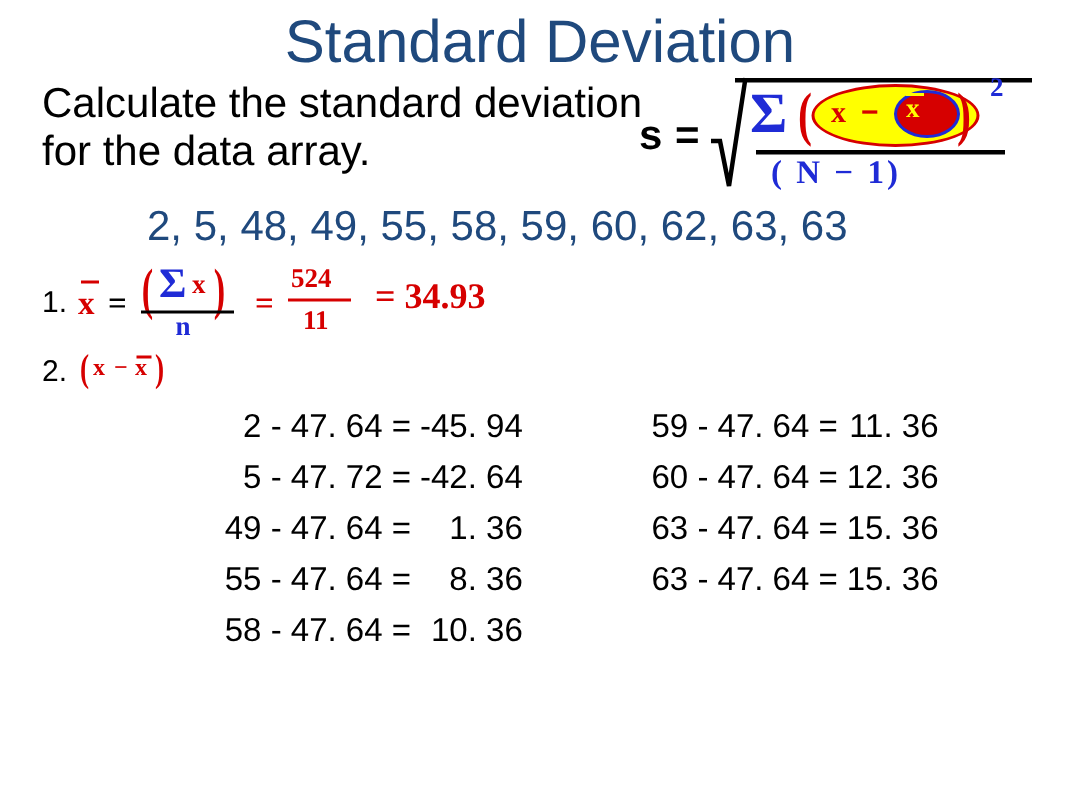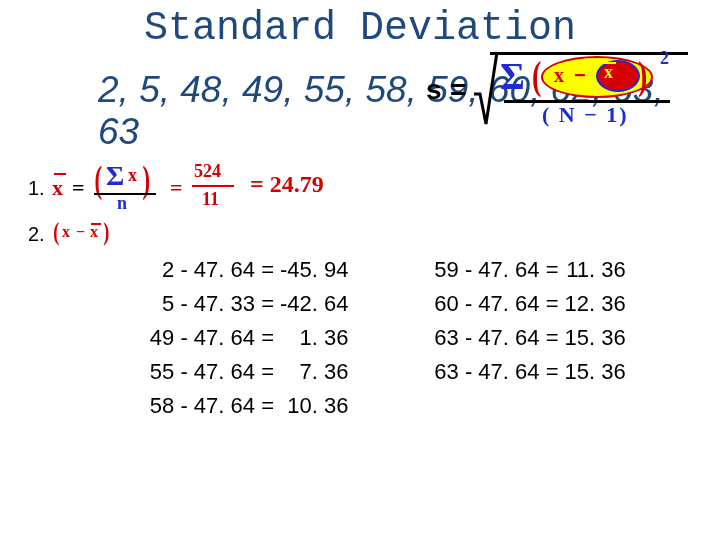--- a/index.html
+++ b/index.html
@@ -12,42 +12,41 @@
     overflow: hidden;
   }
   .slide {
     position: relative;
     width: 720px;
     height: 540px;
     box-sizing: border-box;
     padding: 6px 28px 0 28px;
   }
   .title {
-    font-family: Liberation Mono, monospace;
+    font-family: Liberation Sans, sans-serif;
     font-size: 40px;
     color: #1f497d;
     text-align: center;
     margin: 0 0 2px 0;
     font-weight: 400;
     padding-left: 40px;
     padding-right: 40px;
   }
   .subtitle {
     font-size: 28px;
     color: #000;
     margin: 0;
     line-height: 1.15;
     max-width: 420px;
   }
   .data-array {
-    font-size: 37px;
+    font-size: 28px;
     color: #1f497d;
     margin: 18px 0 6px 70px;
     font-family: Arial, sans-serif;
-    font-style: italic;
   }
   .steps {
     margin-top: 8px;
   }
   .step-row {
     display: flex;
     align-items: center;
     font-size: 20px;
     color: #000;
     margin-bottom: 6px;
@@ -189,21 +188,20 @@
     position: absolute;
     left: 78px; top: 56px;
     width: 166px; height: 3px; background: #000;
   }
   .f-denom {
     position: absolute;
     left: 88px; top: 58px;
     font-size: 22px; color: #1f2bd6; font-weight: bold;
     font-family: 'Comic Sans MS', cursive;
     letter-spacing: 2px;
-    margin-left: 28px;
   }
 
   
   .s1 { font-family: 'Comic Sans MS', cursive; font-weight: bold; }
   .s1-xbar {
     position: absolute; left: 0; top: 14px;
     font-size: 22px; color: #d60000;
   }
   .s1-xbar-bar {
     position: absolute; left: 2px; top: 12px;
@@ -294,20 +292,21 @@
     font-family: 'Times New Roman', serif;
   }
 </style>
 </head>
 <body>
 
 <div class="slide">
 
   <div class="title">Standard Deviation</div>
 
+  <div class="subtitle">Calculate the standard deviation for the data array.</div>
 
   <div class="formula-box">
     <span class="f-s">s</span>
     <span class="f-eq">=</span>
     <div class="radical-tick">
       <svg viewBox="0 0 26 78">
           <path d="M 2 44 L 8 44 L 14 74 L 25 2" stroke="#000" stroke-width="3" fill="none"></path>
         </svg>
     </div>
     <div class="radical-vinc"></div>
@@ -340,21 +339,21 @@
         <span class="s1-paren-o">(</span>
         <span class="s1-sigma">Σ</span>
         <span class="s1-x">x</span>
         <span class="s1-paren-c">)</span>
         <div class="s1-line"></div>
         <span class="s1-n">n</span>
         <span class="s1-eq2">=</span>
         <span class="s1-524">524</span>
         <div class="s1-line2"></div>
         <span class="s1-11">11</span>
-        <span class="s1-eq3">= 24.79</span>
+        <span class="s1-eq3">= 34.93</span>
       </div>
     </div>
 
     <div class="step-row">
       <span class="step-num">2.</span>
       <div class="step2-img s2">
         <span class="s2-po">(</span>
         <span class="s2-x">x</span>
         <span class="s2-min">−</span>
         <div class="s2-bar"></div>
@@ -368,34 +367,34 @@
   <div class="calc-grid">
     <table>
       <tbody>
           <tr>
         <td class="lhs">2 - 47. 64 =</td>
         <td class="res">-45. 94</td>
         <td class="lhs2">59 - 47. 64 =</td>
         <td class="res2">11. 36</td>
       </tr>
       <tr>
-        <td class="lhs">5 - 47. 33 =</td>
+        <td class="lhs">5 - 47. 72 =</td>
         <td class="res">-42. 64</td>
         <td class="lhs2">60 - 47. 64 =</td>
         <td class="res2">12. 36</td>
       </tr>
       <tr>
         <td class="lhs">49 - 47. 64 =</td>
         <td class="res">1. 36</td>
         <td class="lhs2">63 - 47. 64 =</td>
         <td class="res2">15. 36</td>
       </tr>
       <tr>
         <td class="lhs">55 - 47. 64 =</td>
-        <td class="res">7. 36</td>
+        <td class="res">8. 36</td>
         <td class="lhs2">63 - 47. 64 =</td>
         <td class="res2">15. 36</td>
       </tr>
       <tr>
         <td class="lhs">58 - 47. 64 =</td>
         <td class="res">10. 36</td>
         <td class="lhs2"></td>
         <td class="res2"></td>
       </tr>
     </tbody>

